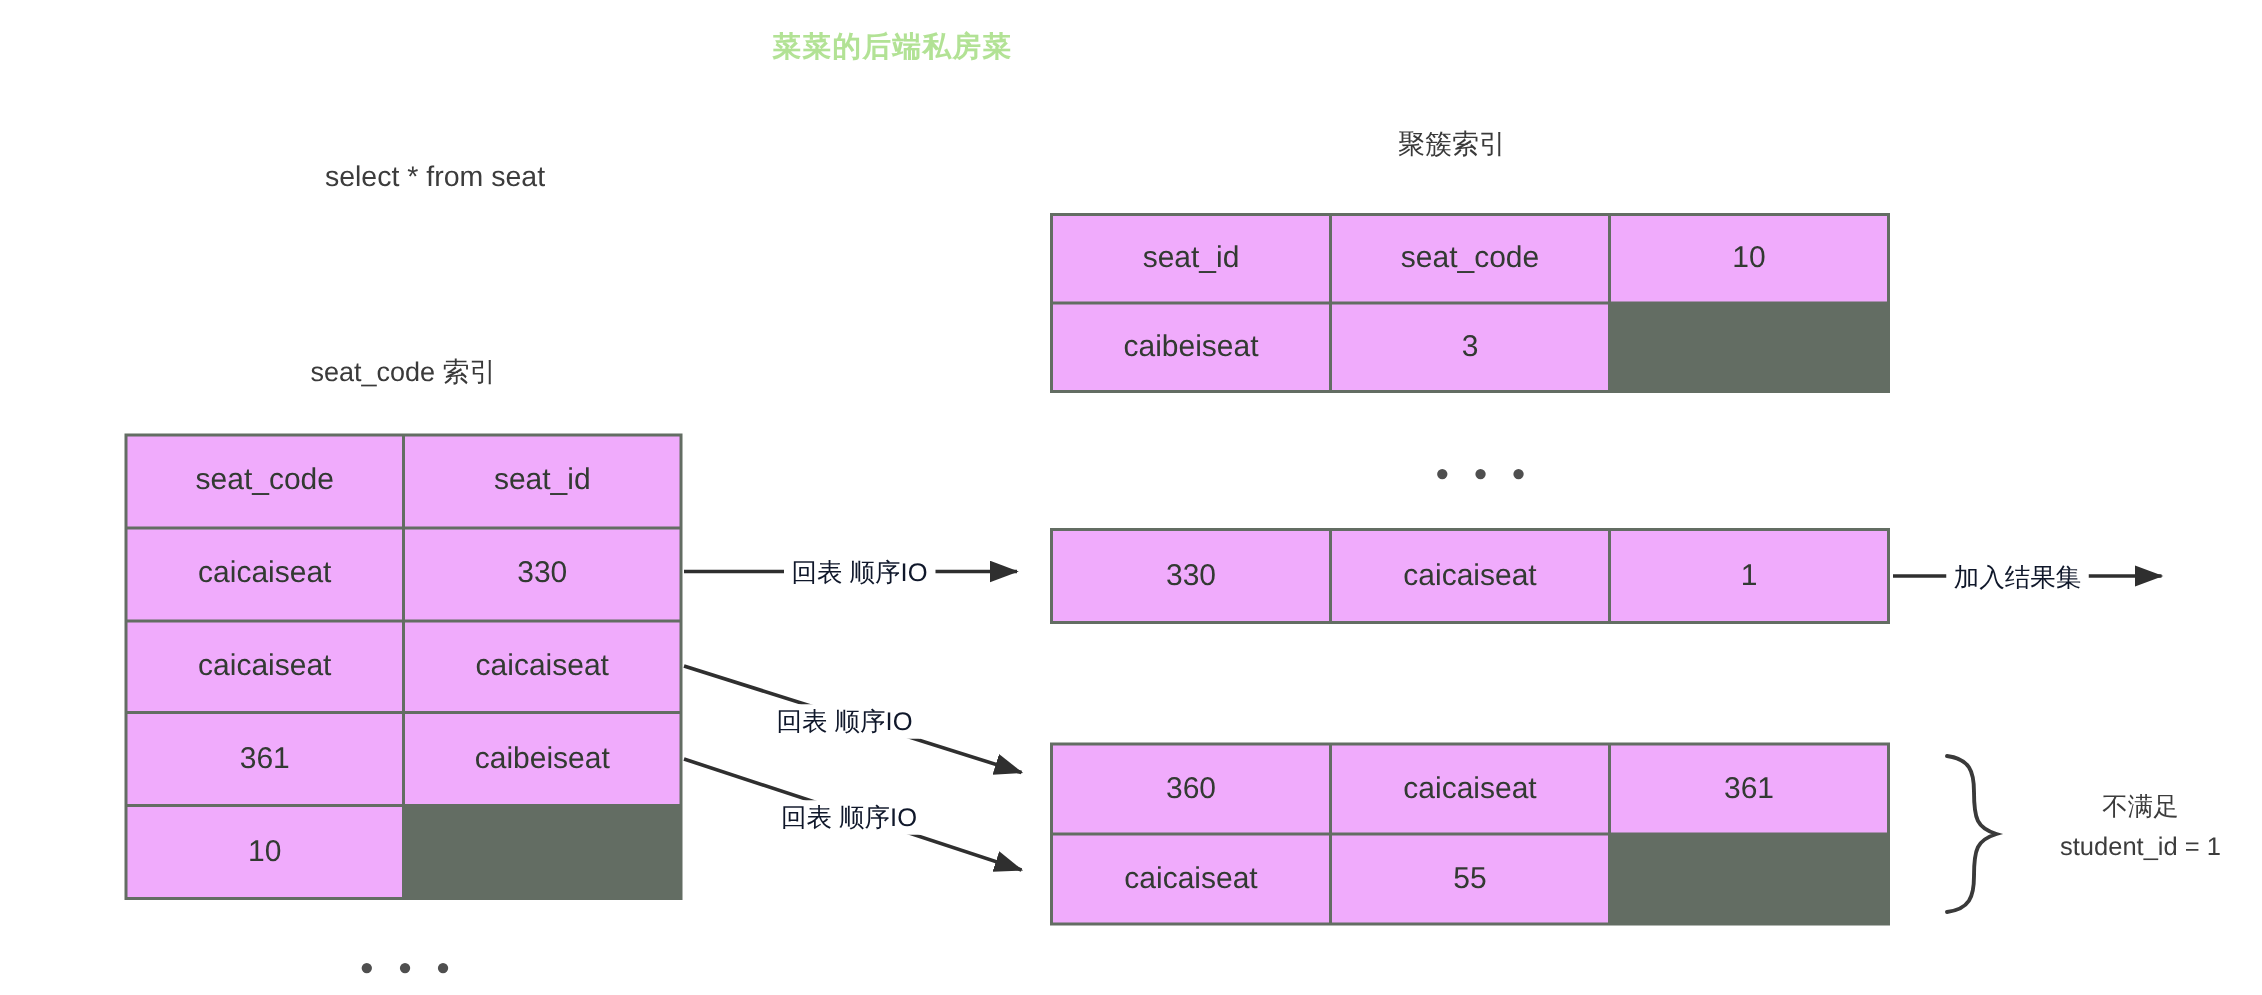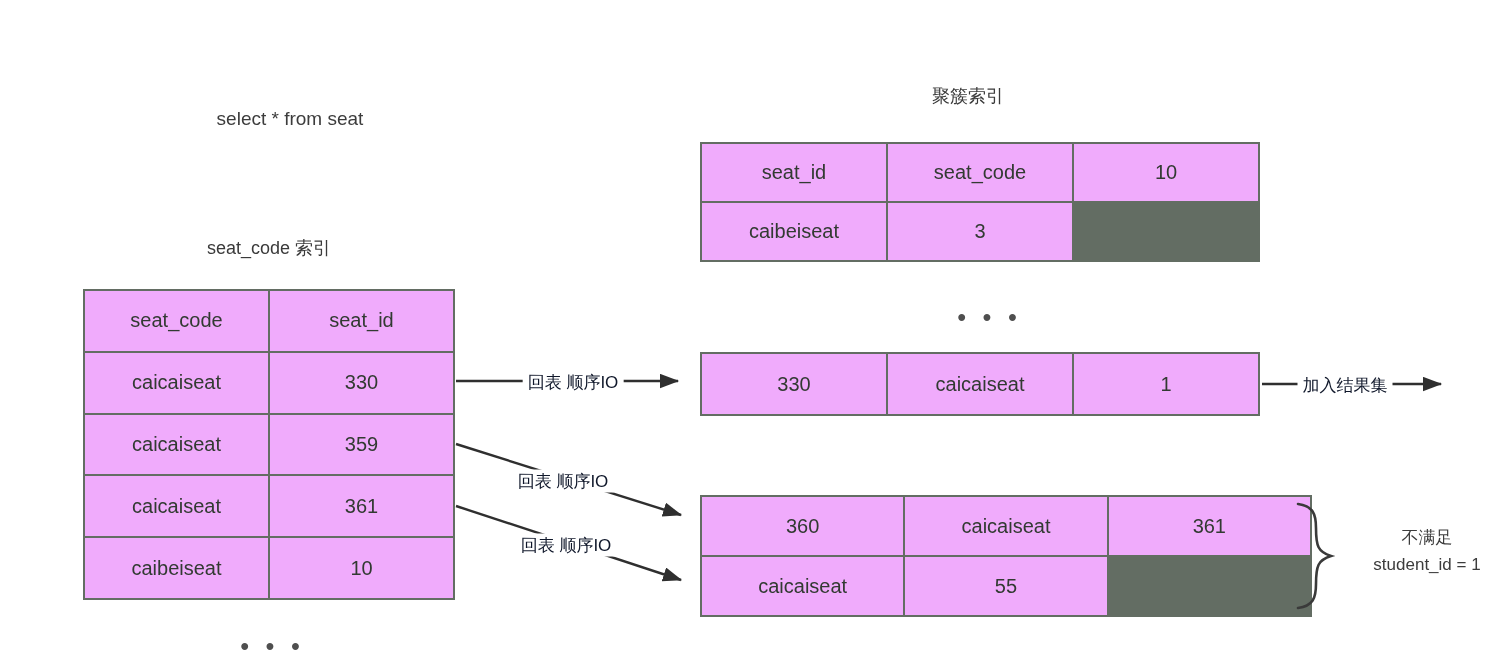--- a/index.html
+++ b/index.html
@@ -25,21 +25,21 @@
   .grid-table .cell{
     background:#f0abfc;display:flex;align-items:center;justify-content:center;
     font-size:20px;color:#323a32;
   }
   #left-table{left:83px;top:289px;width:372px;height:311px;
     grid-template-columns:1fr 1fr;grid-template-rows:repeat(5,1fr);}
   #clustered-top{left:700px;top:142px;width:560px;height:120px;
     grid-template-columns:1fr 1fr 1fr;grid-template-rows:repeat(2,1fr);}
   #clustered-mid{left:700px;top:352px;width:560px;height:64px;
     grid-template-columns:1fr 1fr 1fr;grid-template-rows:1fr;}
-  #clustered-bottom{left:700px;top:495px;width:612px;height:122px;
+  #clustered-bottom{left:700px;top:495px;width:560px;height:122px;
     grid-template-columns:1fr 1fr 1fr;grid-template-rows:repeat(2,1fr);}
   .ellipsis{
     position:absolute;text-align:center;color:#4f4f4f;font-size:24px;font-weight:bold;
     letter-spacing:17px;text-indent:17px;z-index:1;
   }
   #ellipsis-mid{left:900px;top:303px;width:174px;}
   #ellipsis-bottom{left:183px;top:632px;width:174px;}
   #arrow-layer{position:absolute;left:0;top:0;z-index:2;pointer-events:none;}
   .arrow-label{
     position:absolute;transform:translate(-50%,-50%);background:#ffffff;
@@ -48,34 +48,34 @@
   .note{
     position:absolute;left:1342px;top:524px;width:170px;text-align:center;
     font-size:17px;line-height:27px;color:#3c3c3c;z-index:3;
   }
 </style>
 </head>
 <body>
 
 <div id="canvas">
 
+  <div class="watermark">菜菜的后端私房菜</div>
 
   <div class="sql">
     <div>select * from seat</div>
   </div>
 
   <div class="tbl-title" id="left-title">seat_code 索引</div>
 
   <div class="grid-table" id="left-table">
     <div class="cell">seat_code</div>
     <div class="cell">seat_id</div>
     <div class="cell">caicaiseat</div>
     <div class="cell">330</div>
     <div class="cell">caicaiseat</div>
-    <div class="cell">359</div>
     <div class="cell">caicaiseat</div>
     <div class="cell">361</div>
     <div class="cell">caibeiseat</div>
     <div class="cell">10</div>
   </div>
 
   <div class="tbl-title" id="clustered-title">聚簇索引</div>
 
   <div class="grid-table" id="clustered-top">
     <div class="cell">seat_id</div>

